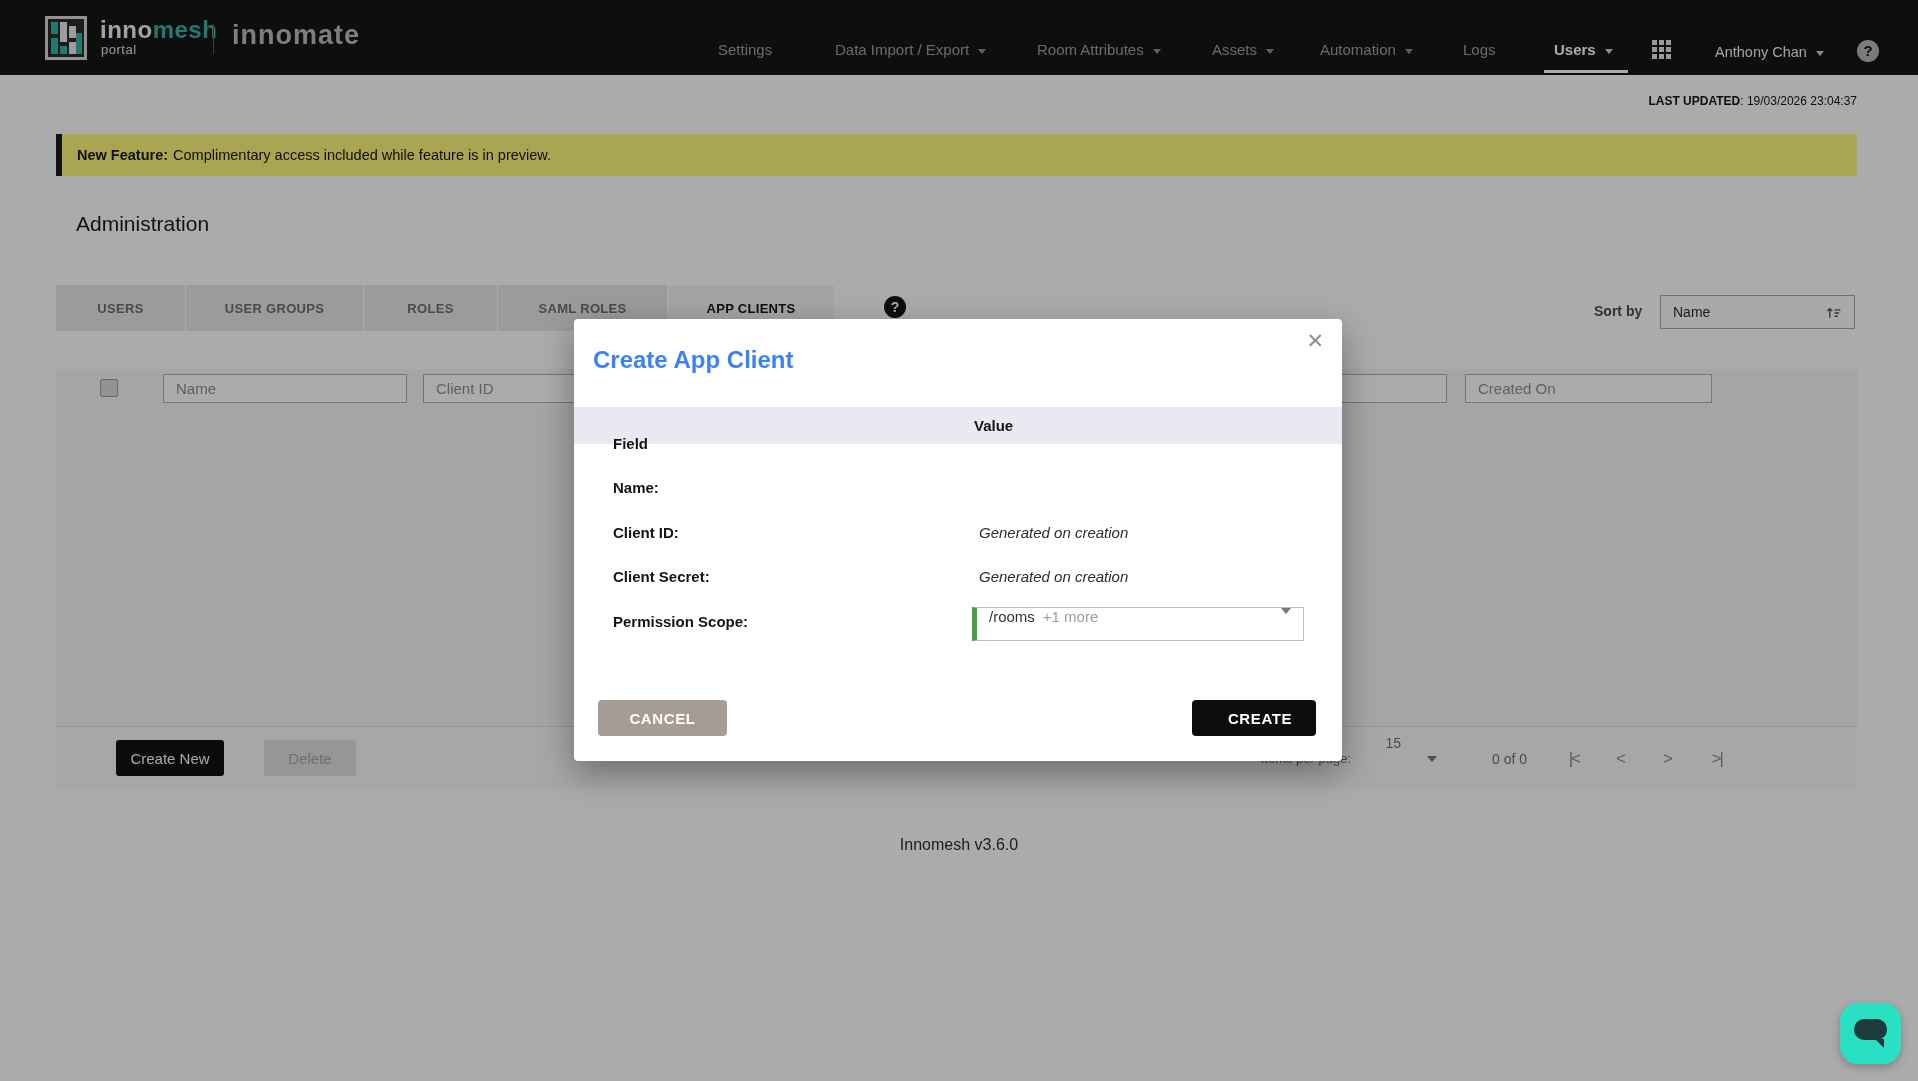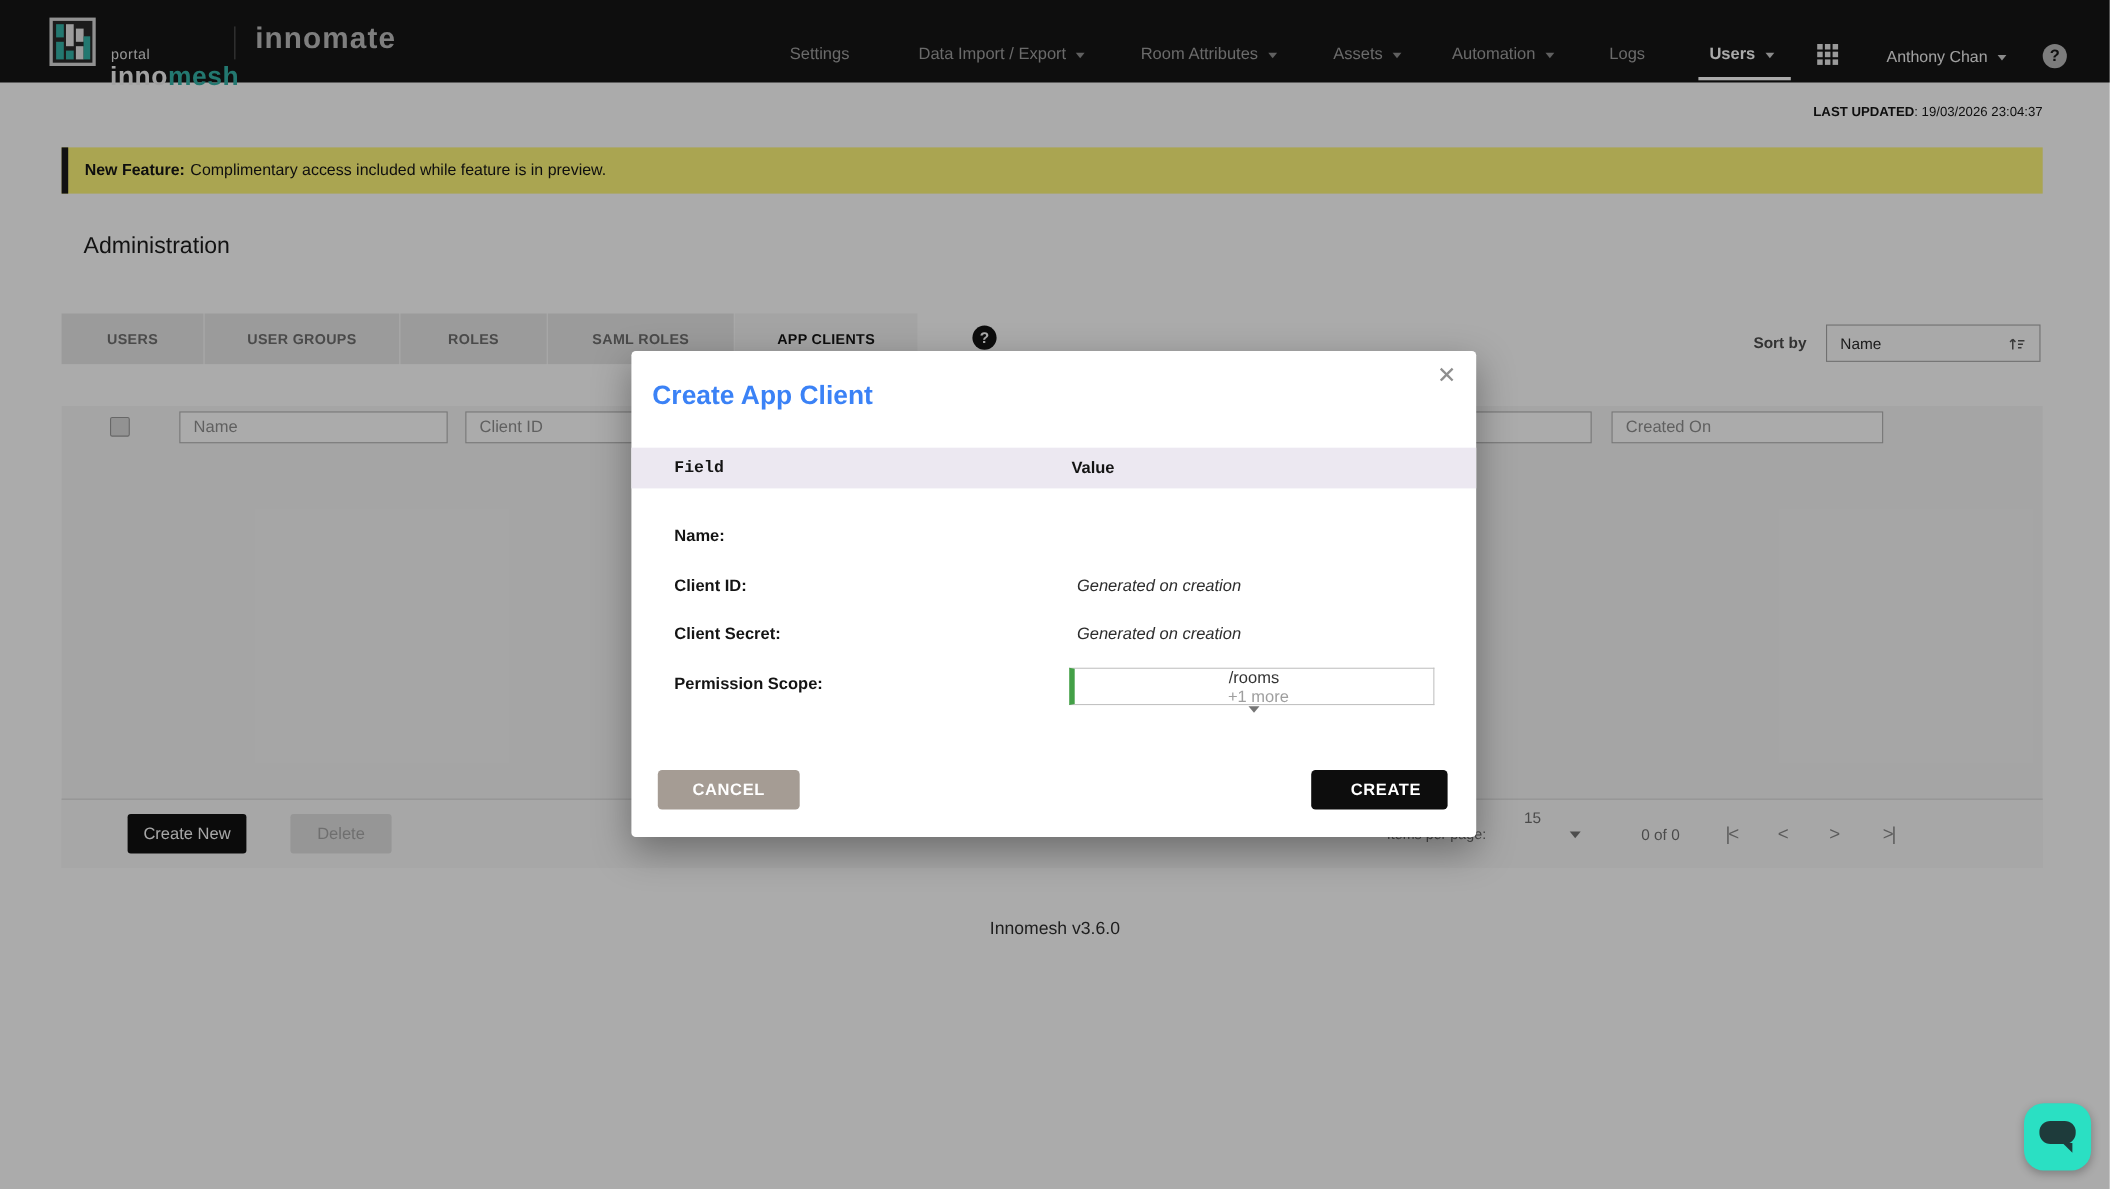--- a/index.html
+++ b/index.html
@@ -7,21 +7,21 @@
   body { font-family:"Liberation Sans", sans-serif; background:#ffffff; }
   .abs { position:absolute; }
   #screen { position:relative; width:1918px; height:1081px; background:#ffffff; }
 
   
   #app-header { left:0; top:0; width:1918px; height:75px; background:#161616; z-index:1; }
   #logo-icon { left:45px; top:16px; width:42px; height:44px; background:#2b2b2b; border:3px solid #d8d8d8; }
   #logo-icon i { position:absolute; }
   .lg-teal { background:#35b3a8; }
   .lg-white { background:#e9e9e9; }
-  #logo-text { left:100px; top:16px; font-size:24px; font-weight:bold; color:#f2f2f2; letter-spacing:0.5px;margin-top:40px; }
+  #logo-text { left:100px; top:16px; font-size:24px; font-weight:bold; color:#f2f2f2; letter-spacing:0.5px; }
   #logo-text .mesh { color:#35b3a8; }
   #logo-portal { left:101px; top:42px; font-size:13px; color:#e0e0e0; letter-spacing:0.5px; }
   #brand-divider { left:213px; top:24px; width:1px; height:30px; background:#5a5a5a; }
   #partner-brand { left:232px; top:20px; font-size:27px; font-weight:bold; color:#bdbdbd; letter-spacing:1px; }
 
   .nav-item { top:41px; font-size:15px; color:#9f9f9f; cursor:pointer; white-space:nowrap; }
   .nav-item.active { color:#ffffff; font-weight:bold; }
   .nav-caret { display:inline-block; width:0; height:0; border-left:4.5px solid transparent;
                border-right:4.5px solid transparent; border-top:5px solid #8f8f8f;
                margin-left:9px; vertical-align:middle; }
@@ -110,37 +110,37 @@
 
   #version-footer { left:0; right:0; top:836px; text-align:center; font-size:16px; color:#2f2f2f; }
 
   
   #overlay { left:0; top:0; width:1918px; height:1081px; background:rgba(0,0,0,0.33); z-index:10; }
   #modal { left:574px; top:319px; width:768px; height:442px; background:#ffffff; z-index:20;
       border-radius:4px; box-shadow:0 12px 34px rgba(0,0,0,0.35); }
   #modal-close { right:18px; top:10px; font-size:21px; color:#8f8f8f; cursor:pointer; }
   #modal-title { left:19px; top:27px; font-size:24px; font-weight:bold; color:#3b82f6; }
   #modal-cols { left:0; top:88px; width:768px; height:37px; background:#ece8f1; }
-  #modal-col-field { left:39px; top:98px; font-size:15px; font-weight:bold; color:#141414;font-family:Liberation Mono, monospace; }
+  #modal-col-field { left:39px; top:116px; font-size:15px; font-weight:bold; color:#141414; }
   #modal-col-value { left:400px; top:98px; font-size:15px; font-weight:bold; color:#141414; }
 
   .m-label { left:39px; font-size:15px; font-weight:bold; color:#141414; }
   #m-label-name { top:160px; }
   #m-label-client-id { top:205px; }
   #m-label-client-secret { top:249px; }
   #m-label-scope { top:294px; }
 
   #m-name-input { left:398px; top:152px; width:332px; height:34px; border:1px solid #c2c2c2;
       border-left:5px solid #43a047; font-family:"Liberation Sans", sans-serif;
       font-size:15px; color:#222; padding:0 10px; }
   .m-static { left:405px; font-size:15px; font-style:italic; color:#2d2d2d; }
   #m-client-id-value { top:205px; }
   #m-client-secret-value { top:249px; }
   #m-scope-select { left:398px; top:288px; width:332px; height:34px; border:1px solid #c2c2c2;
-      border-left:5px solid #43a047; display:flex; align-items:center; padding:0 12px; cursor:pointer;flex-direction:column; }
+      border-left:5px solid #43a047; display:flex; padding:0 12px; cursor:pointer; }
   #m-scope-select .scope-val { font-size:15px; color:#333; }
   #m-scope-select .scope-extra { font-size:15px; color:#9e9e9e; margin-left:8px; flex:1; }
 
   #cancel-button { left:24px; top:381px; width:129px; height:36px; background:#a59c94;
       color:#ffffff; font-size:15px; font-weight:bold; letter-spacing:0.6px; border:none;
       border-radius:4px; cursor:pointer; font-family:"Liberation Sans", sans-serif; }
   #create-button { left:618px; top:381px; width:124px; height:36px; background:#0d0d0d;
       color:#ffffff; font-size:15px; font-weight:bold; letter-spacing:0.6px; border:none;
       border-radius:4px; cursor:pointer; font-family:"Liberation Sans", sans-serif;padding-left:12px; }
 

